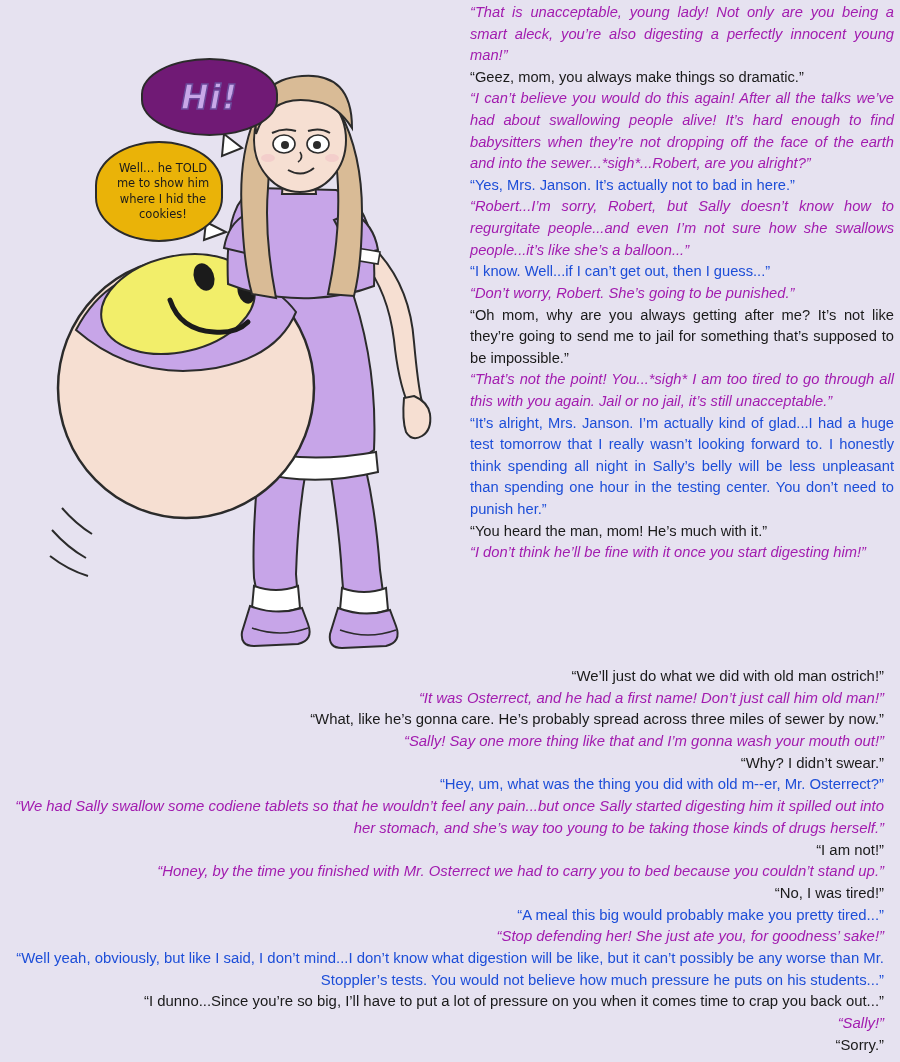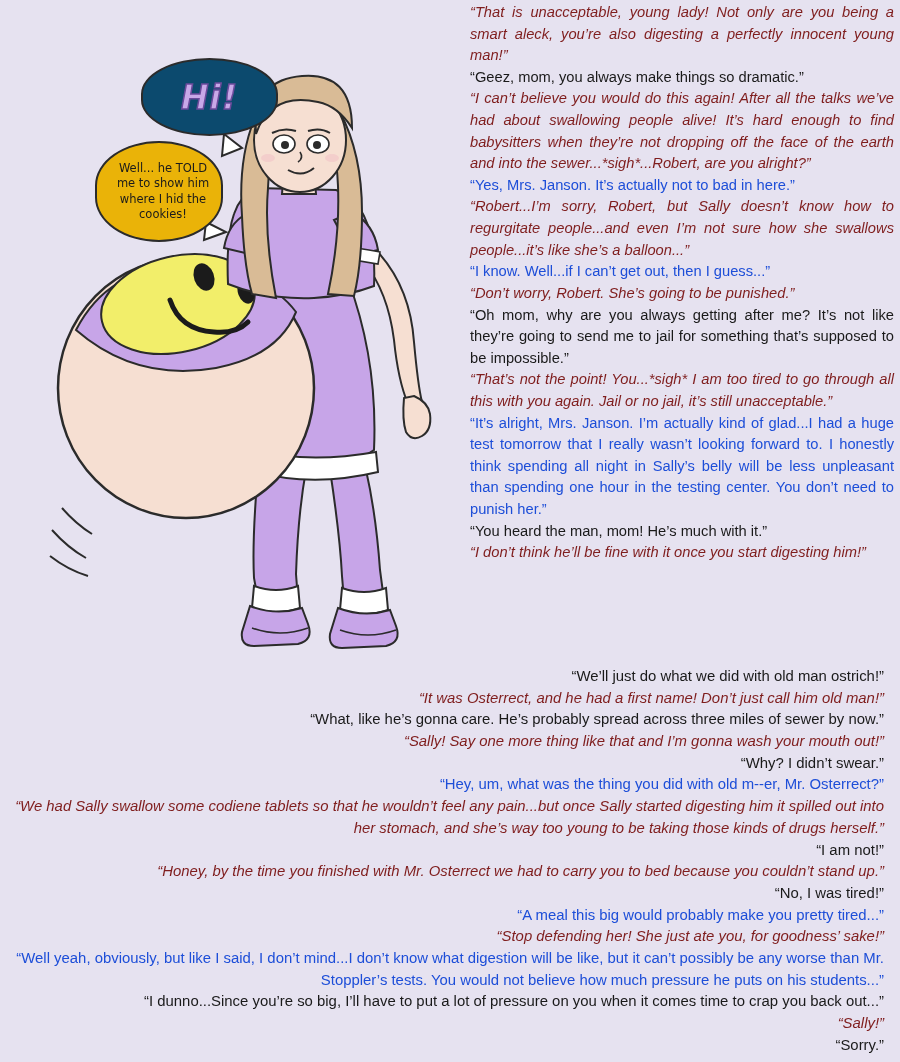--- a/index.html
+++ b/index.html
@@ -44,21 +44,21 @@
   }
 
   .line {
     font-size: 14.7px;
     line-height: 1.47;
     text-align: justify;
     text-justify: inter-word;
     margin: 0;
     padding: 0;
   }
-  .line.mom { color: #7f1d1d; font-style: italic; }
+  .line.mom { color: #a21caf; font-style: italic; }
   .line.sally { color: #1a1a1a; }
   .line.robert { color: #1d4ed8; }
 
   
   .bottom-area {
     position: absolute;
     left: 0;
     top: 666px;
     width: 890px;
     padding: 0 6px 0 8px;
@@ -71,21 +71,21 @@
   }
 
   
   .art-svg { position: absolute; left: 0; top: 0; }
 
   
   .bubble-big {
     position: absolute;
     left: 141px; top: 58px;
     width: 137px; height: 78px;
-    background: #0c4a6e;
+    background: #701a75;
     border: 2px solid #2b2b2b;
     border-radius: 50% / 46%;
     box-sizing: border-box;
   }
   .bubble-big .hi-text {
     position: absolute;
     left: 0; right: 0; top: 18px;
     text-align: center;
     font-family: "DejaVu Sans", sans-serif;
     font-size: 33px;

